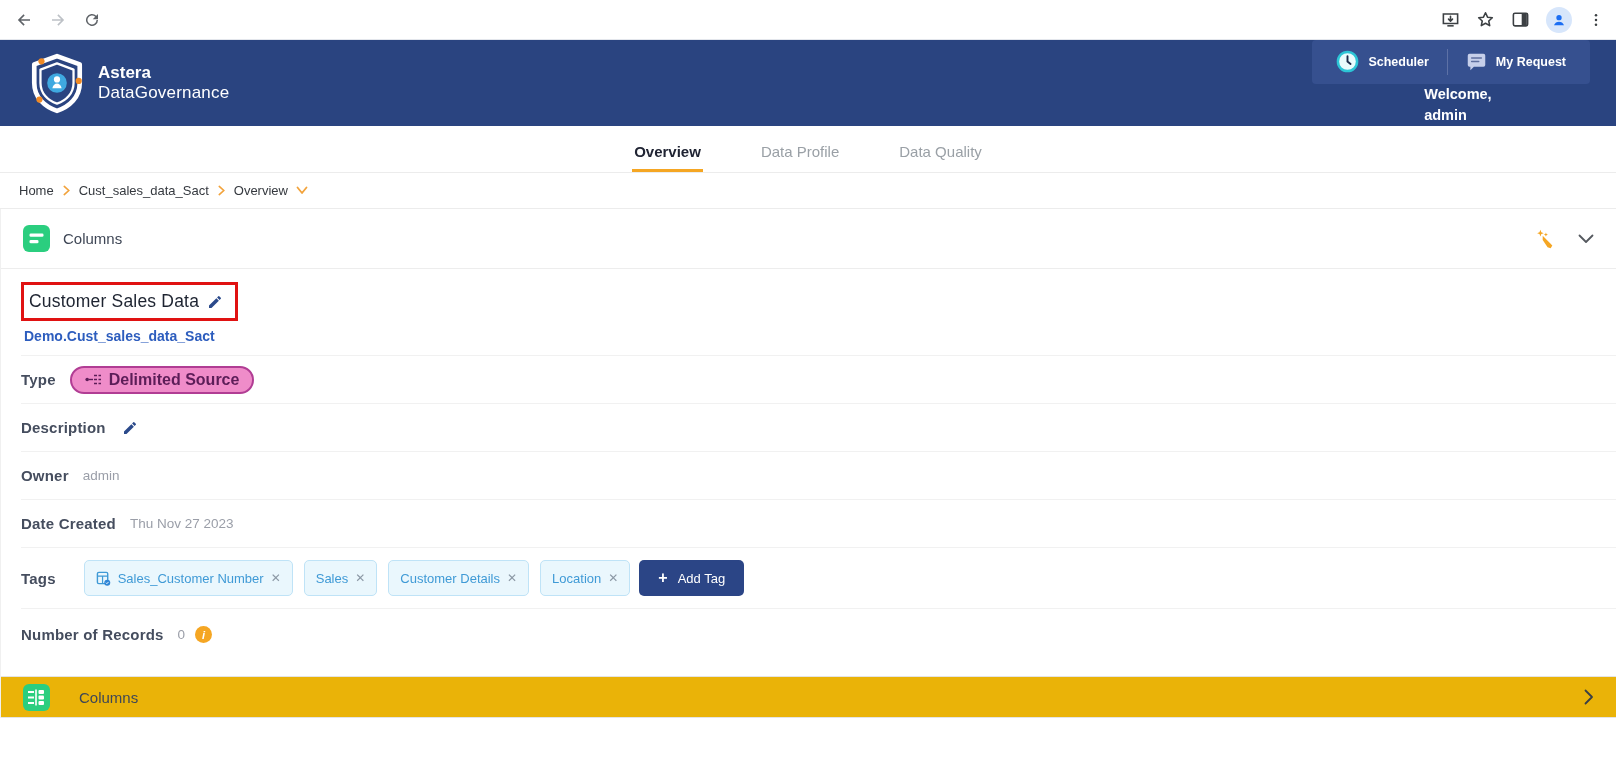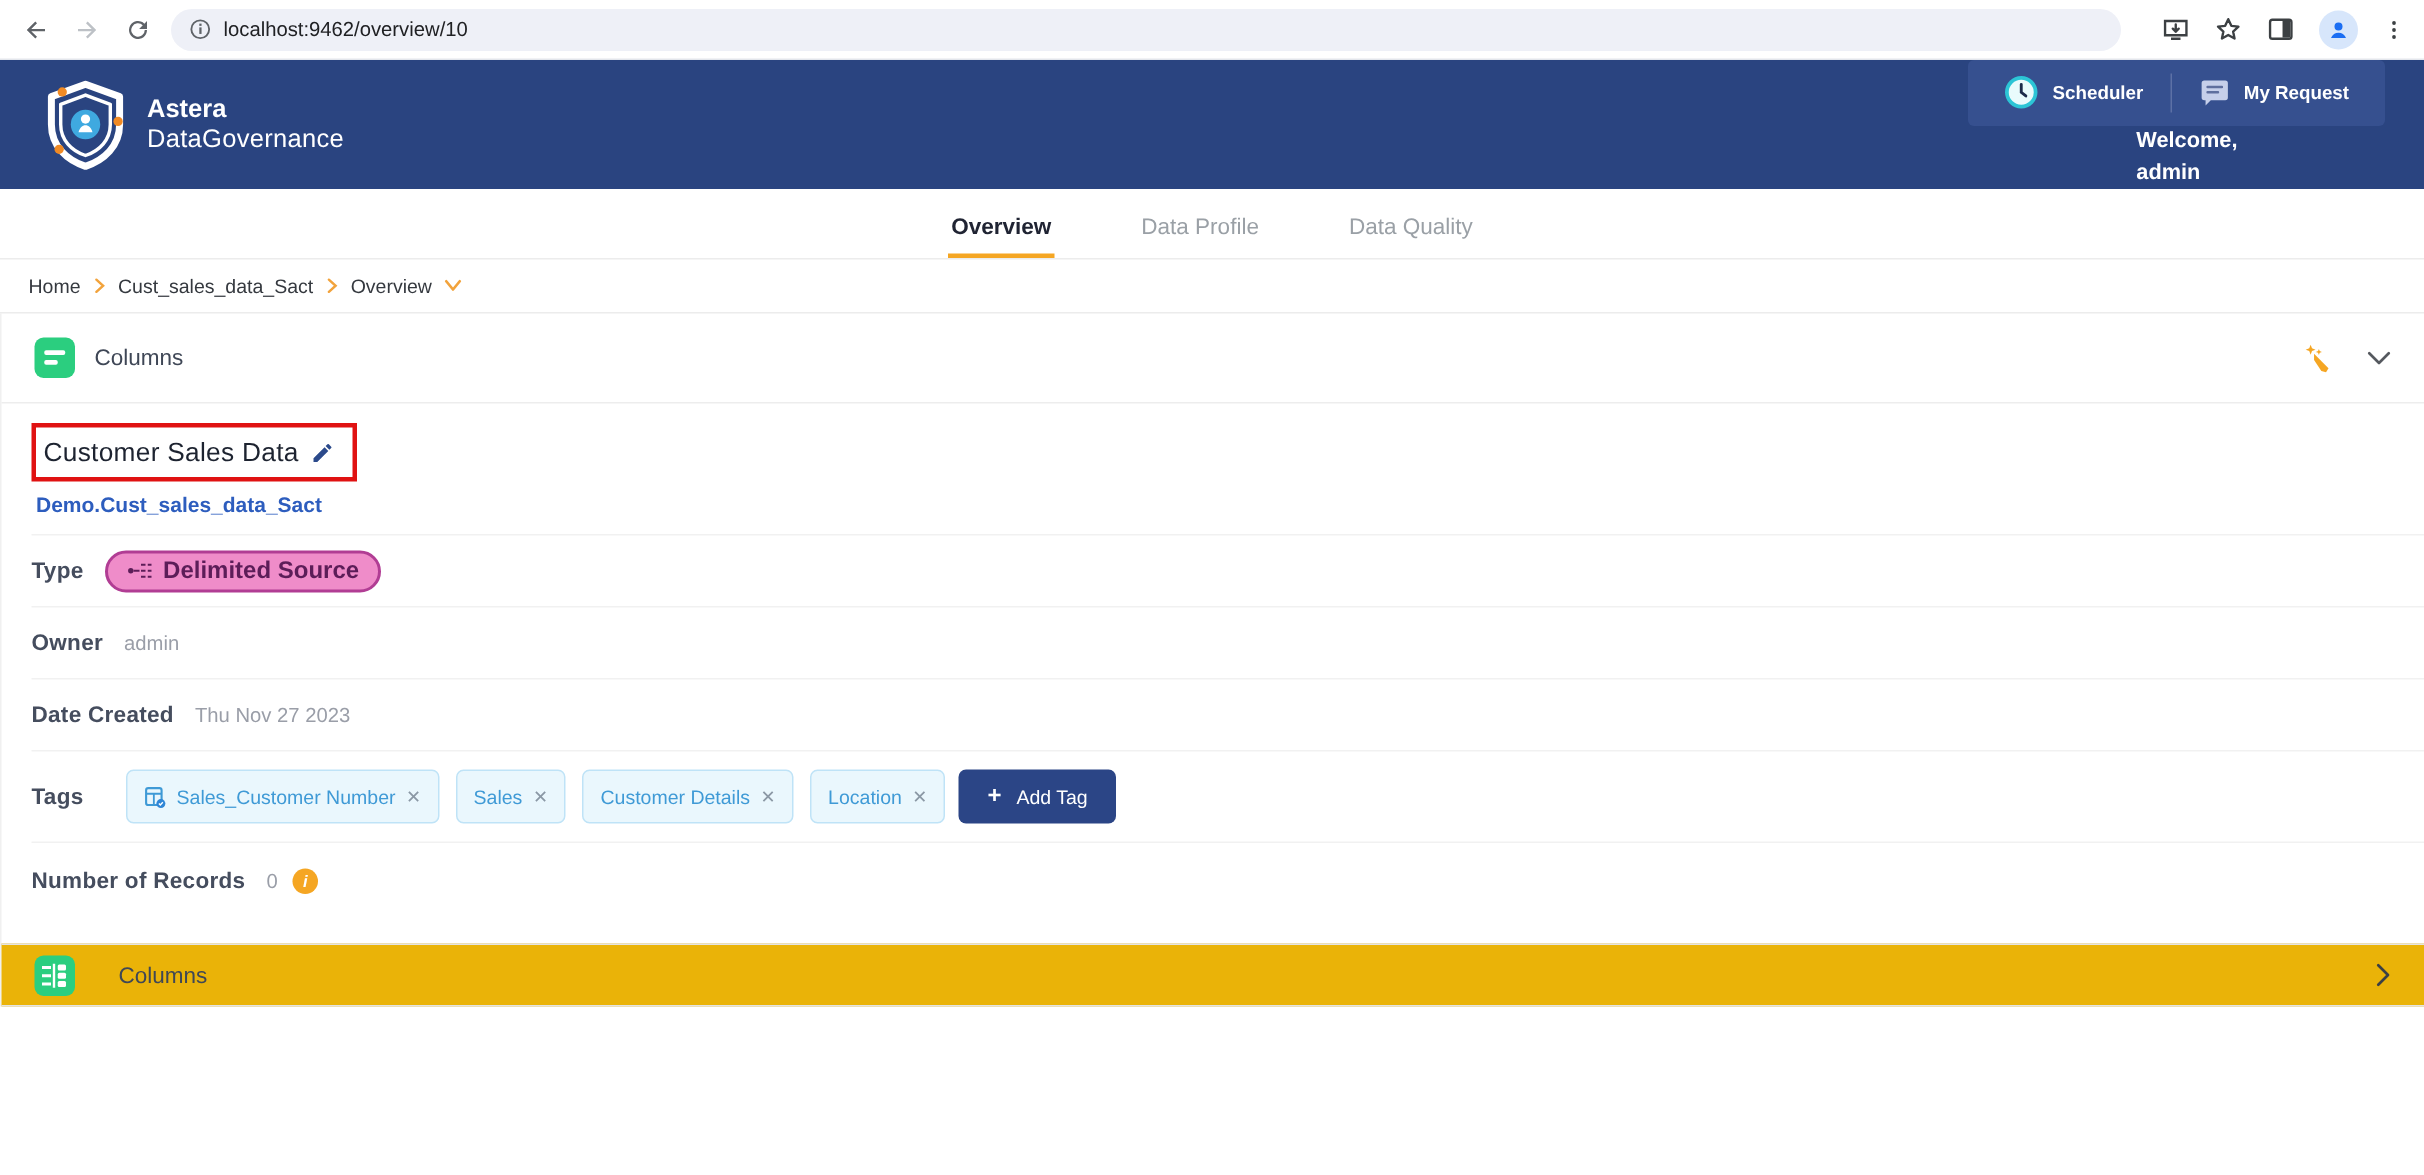--- a/index.html
+++ b/index.html
@@ -94,30 +94,20 @@
   <span class="navbtn">
     <svg width="18" height="18" viewBox="0 0 24 24">
         <path d="M4 11h12.2l-5.1-5.1 1.5-1.5L20.2 12l-7.6 7.6-1.5-1.5 5.1-5.1H4z" fill="#bdc1c6"></path>
       </svg>
   </span>
   <span class="navbtn">
     <svg width="18" height="18" viewBox="0 0 24 24">
         <path d="M17.65 6.35A8 8 0 1 0 20 12h-2a6 6 0 1 1-1.76-4.24L13 11h7V4z" fill="#5f6368"></path>
       </svg>
   </span>
-  <div class="urlbar">
-    <span>
-      <svg width="15" height="15" viewBox="0 0 24 24">
-          <circle cx="12" cy="12" r="9.5" fill="none" stroke="#5f6368" stroke-width="2"></circle>
-          <rect x="11" y="10" width="2.4" height="7" fill="#5f6368"></rect>
-          <rect x="11" y="6" width="2.4" height="2.4" fill="#5f6368"></rect>
-        </svg>
-    </span>
-    <span class="url">localhost:9462/overview/10</span>
-  </div>
   <div class="chrome-right">
     <span>
       <svg width="19" height="19" viewBox="0 0 24 24" fill="none" stroke="#3c4043" stroke-width="2">
           <path d="M3 5h18v12H3z"></path>
           <path d="M8 20h8"></path>
           <path d="M12 8v6M9.5 11.5 12 14l2.5-2.5" stroke-linecap="round" stroke-linejoin="round"></path>
         </svg>
     </span>
     <span>
       <svg width="19" height="19" viewBox="0 0 24 24" fill="none" stroke="#3c4043" stroke-width="2">
@@ -267,20 +257,28 @@
           <svg width="17" height="11" viewBox="0 0 17 11" stroke="#5c1d58" fill="#5c1d58">
               <circle cx="2.2" cy="5.5" r="1.8" stroke="none"></circle>
               <path d="M4 5.5h4" stroke-width="1.4" fill="none"></path>
               <path d="M9 1.5h3M13.5 1.5h2.5M9 5.5h3M13.5 5.5h2.5M9 9.5h3M13.5 9.5h2.5" stroke-width="1.4" fill="none"></path>
             </svg>
         </span>
         <span>Delimited Source</span>
       </span>
     </div>
 
+    <div class="frow">
+      <span class="flabel">Description</span>
+      <span style="margin-left:16px">
+        <svg width="16" height="16" viewBox="0 0 24 24" fill="#2b4a8b">
+            <path d="M3 17.25V21h3.75L17.8 9.94l-3.75-3.75L3 17.25zM20.7 7.04a1 1 0 0 0 0-1.41l-2.34-2.34a1 1 0 0 0-1.41 0l-1.83 1.83 3.75 3.75 1.83-1.83z"></path>
+          </svg>
+      </span>
+    </div>
 
     <div class="frow">
       <span class="flabel">Owner</span>
       <span class="fvalue">admin</span>
     </div>
 
     <div class="frow">
       <span class="flabel">Date Created</span>
       <span class="fvalue">Thu Nov 27 2023</span>
     </div>

